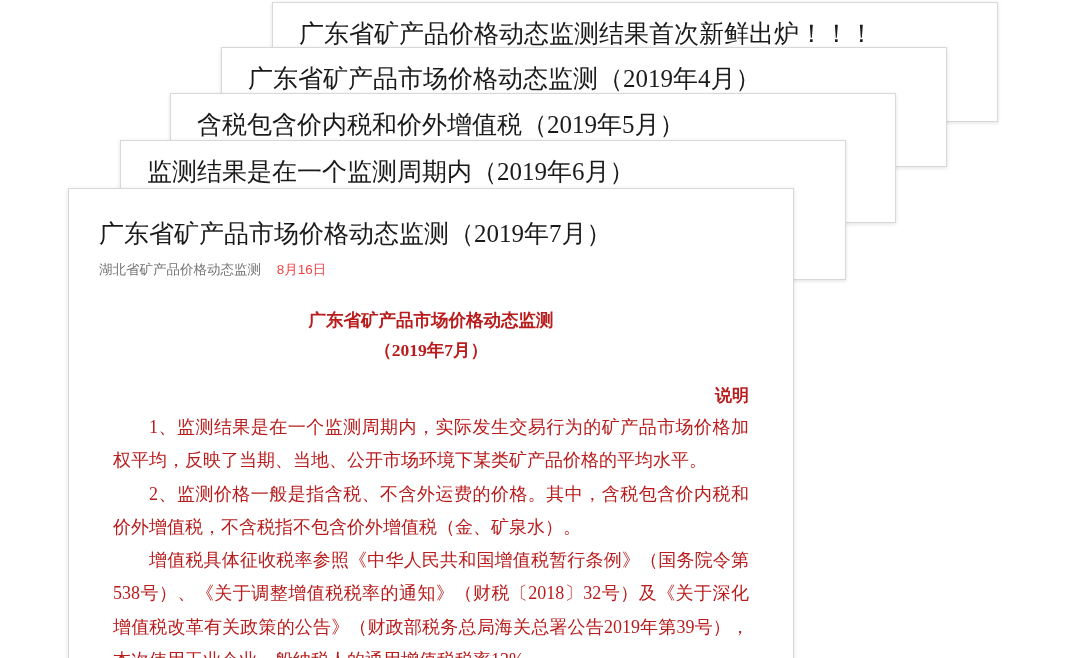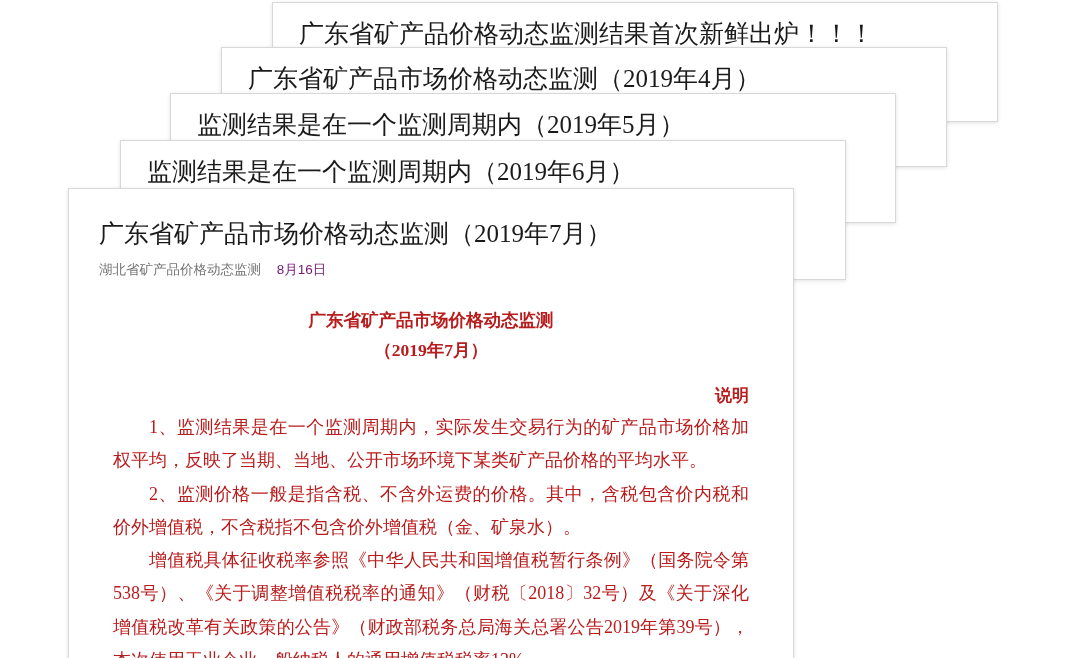--- a/index.html
+++ b/index.html
@@ -95,21 +95,21 @@
     white-space: nowrap;
   }
   .meta .account {
     color: #9fb3c8;
     margin-right: 12px;
   }
   .meta .account-green {
     color: #737373;
   }
   .meta .date {
-    color: #701a75;
+    color: #ef4444;
   }
 
   .article-body {
     padding: 26px 44px 0 44px;
     font-family: "Liberation Serif", "DejaVu Serif", serif;
     color: #b91c1c;
   }
 
   .doc-head {
     text-align: center;
@@ -149,21 +149,21 @@
 
   <div class="card bg card-1">
     <div class="card-title">广东省矿产品价格动态监测结果首次新鲜出炉！！！</div>
   </div>
 
   <div class="card bg card-2">
     <div class="card-title">广东省矿产品市场价格动态监测（2019年4月）</div>
   </div>
 
   <div class="card bg card-3">
-    <div class="card-title">监测结果是在一个监测周期内（2019年5月）</div>
+    <div class="card-title">含税包含价内税和价外增值税（2019年5月）</div>
   </div>
 
   <div class="card bg card-4">
     <div class="card-title">监测结果是在一个监测周期内（2019年6月）</div>
   </div>
 
   <div class="card card-5">
     <div class="card-title">广东省矿产品市场价格动态监测（2019年7月）</div>
 
     <div class="meta">

